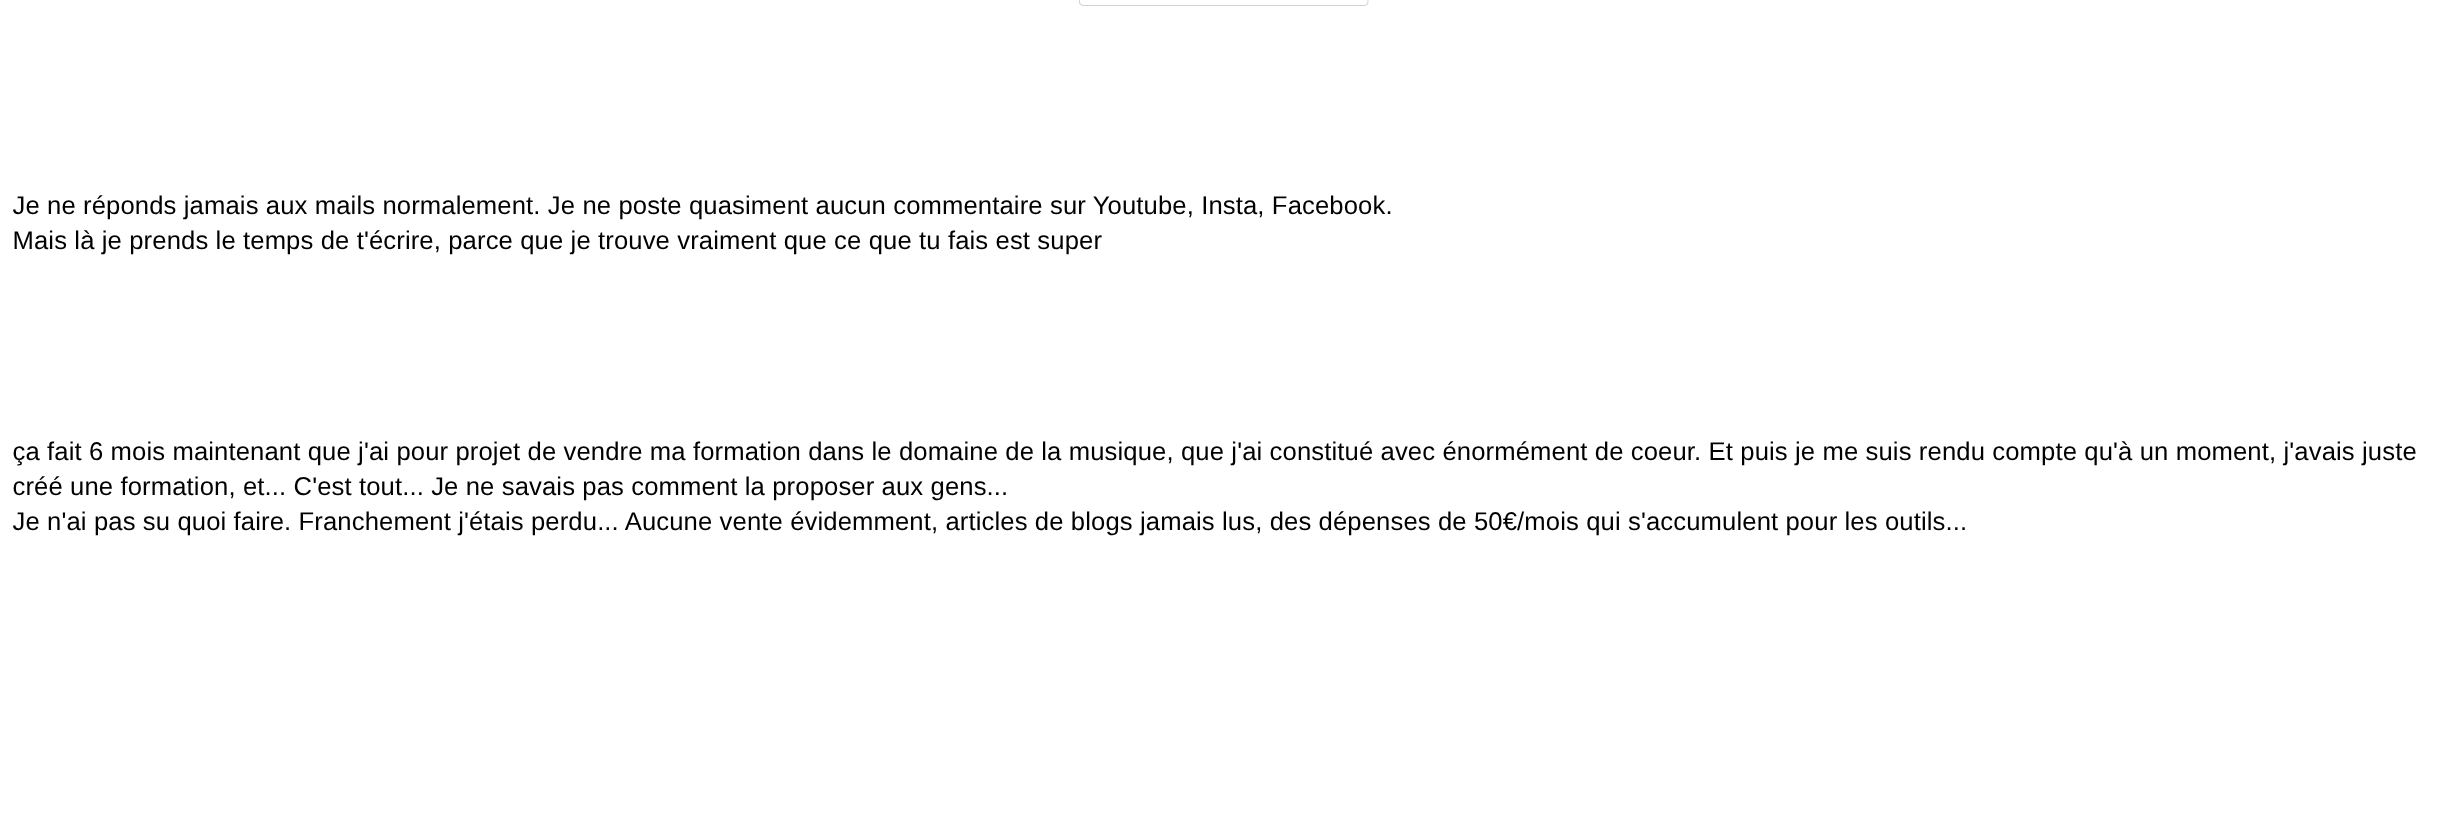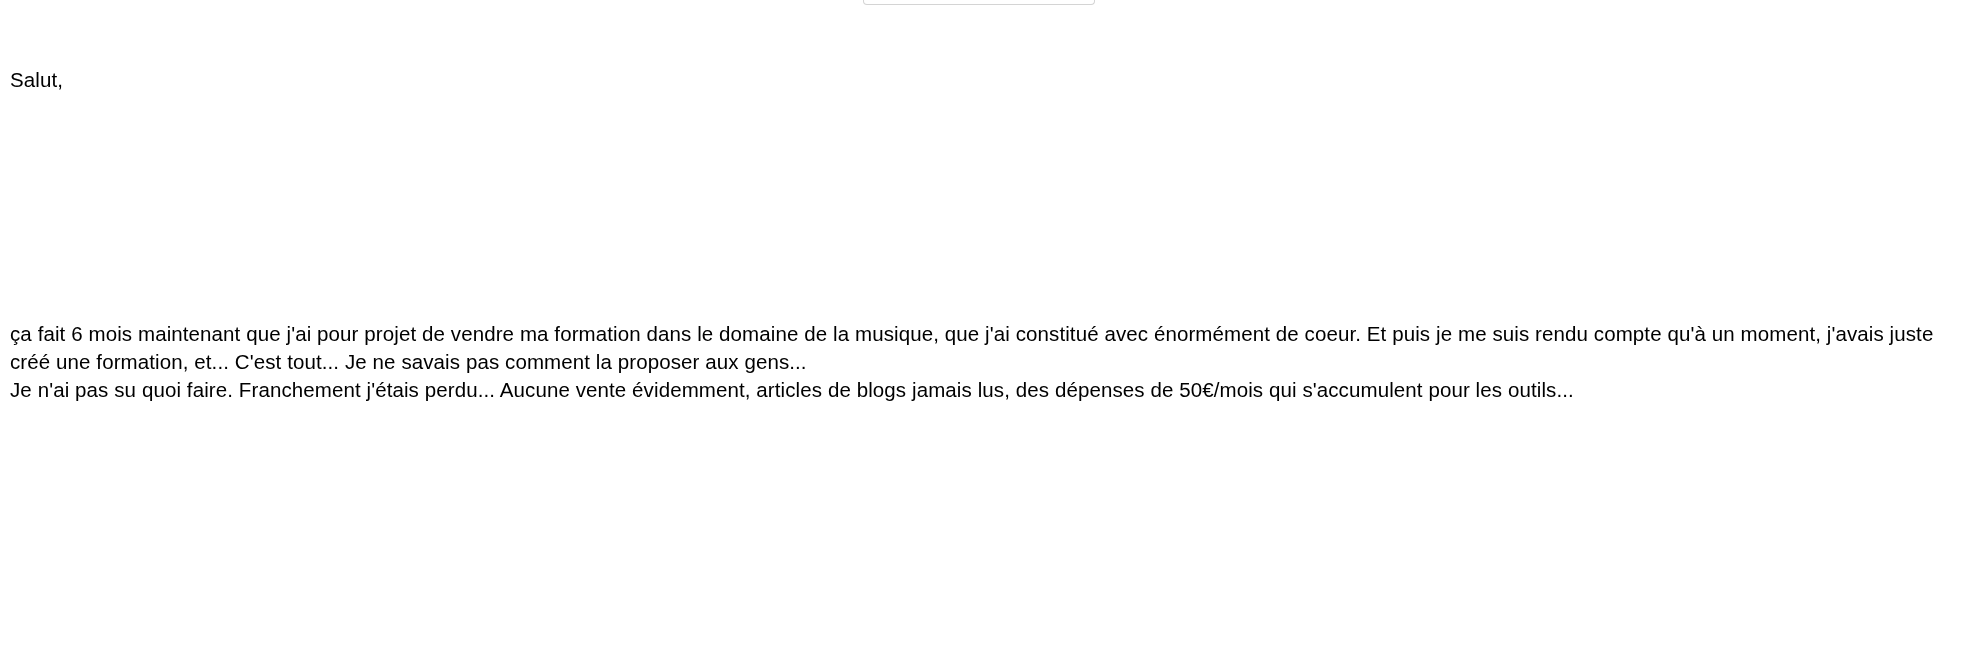--- a/index.html
+++ b/index.html
@@ -49,22 +49,23 @@
   }
 </style>
 </head>
 <body>
 
 <div class="page">
 
   <div class="top-stub"></div>
 
   <div class="letter">
-    <p class="para">Salut,</p>
     <div class="spacer"></div>
+    <p class="para">Je ne réponds jamais aux mails normalement. Je ne poste quasiment aucun commentaire sur Youtube, Insta, Facebook.
+Mais là je prends le temps de t'écrire, parce que je trouve vraiment que ce que tu fais est super</p>
     <div class="spacer"></div>
     <p class="para">ça fait 6 mois maintenant que j'ai pour projet de vendre ma formation dans le domaine de la musique, que j'ai constitué avec énormément de coeur. Et puis je me suis rendu compte qu'à un moment, j'avais juste créé une formation, et... C'est tout... Je ne savais pas comment la proposer aux gens...
 Je n'ai pas su quoi faire. Franchement j'étais perdu... Aucune vente évidemment, articles de blogs jamais lus, des dépenses de 50€/mois qui s'accumulent pour les outils...</p>
     <div class="spacer"></div>
     
     
     
     
     
   </div>

